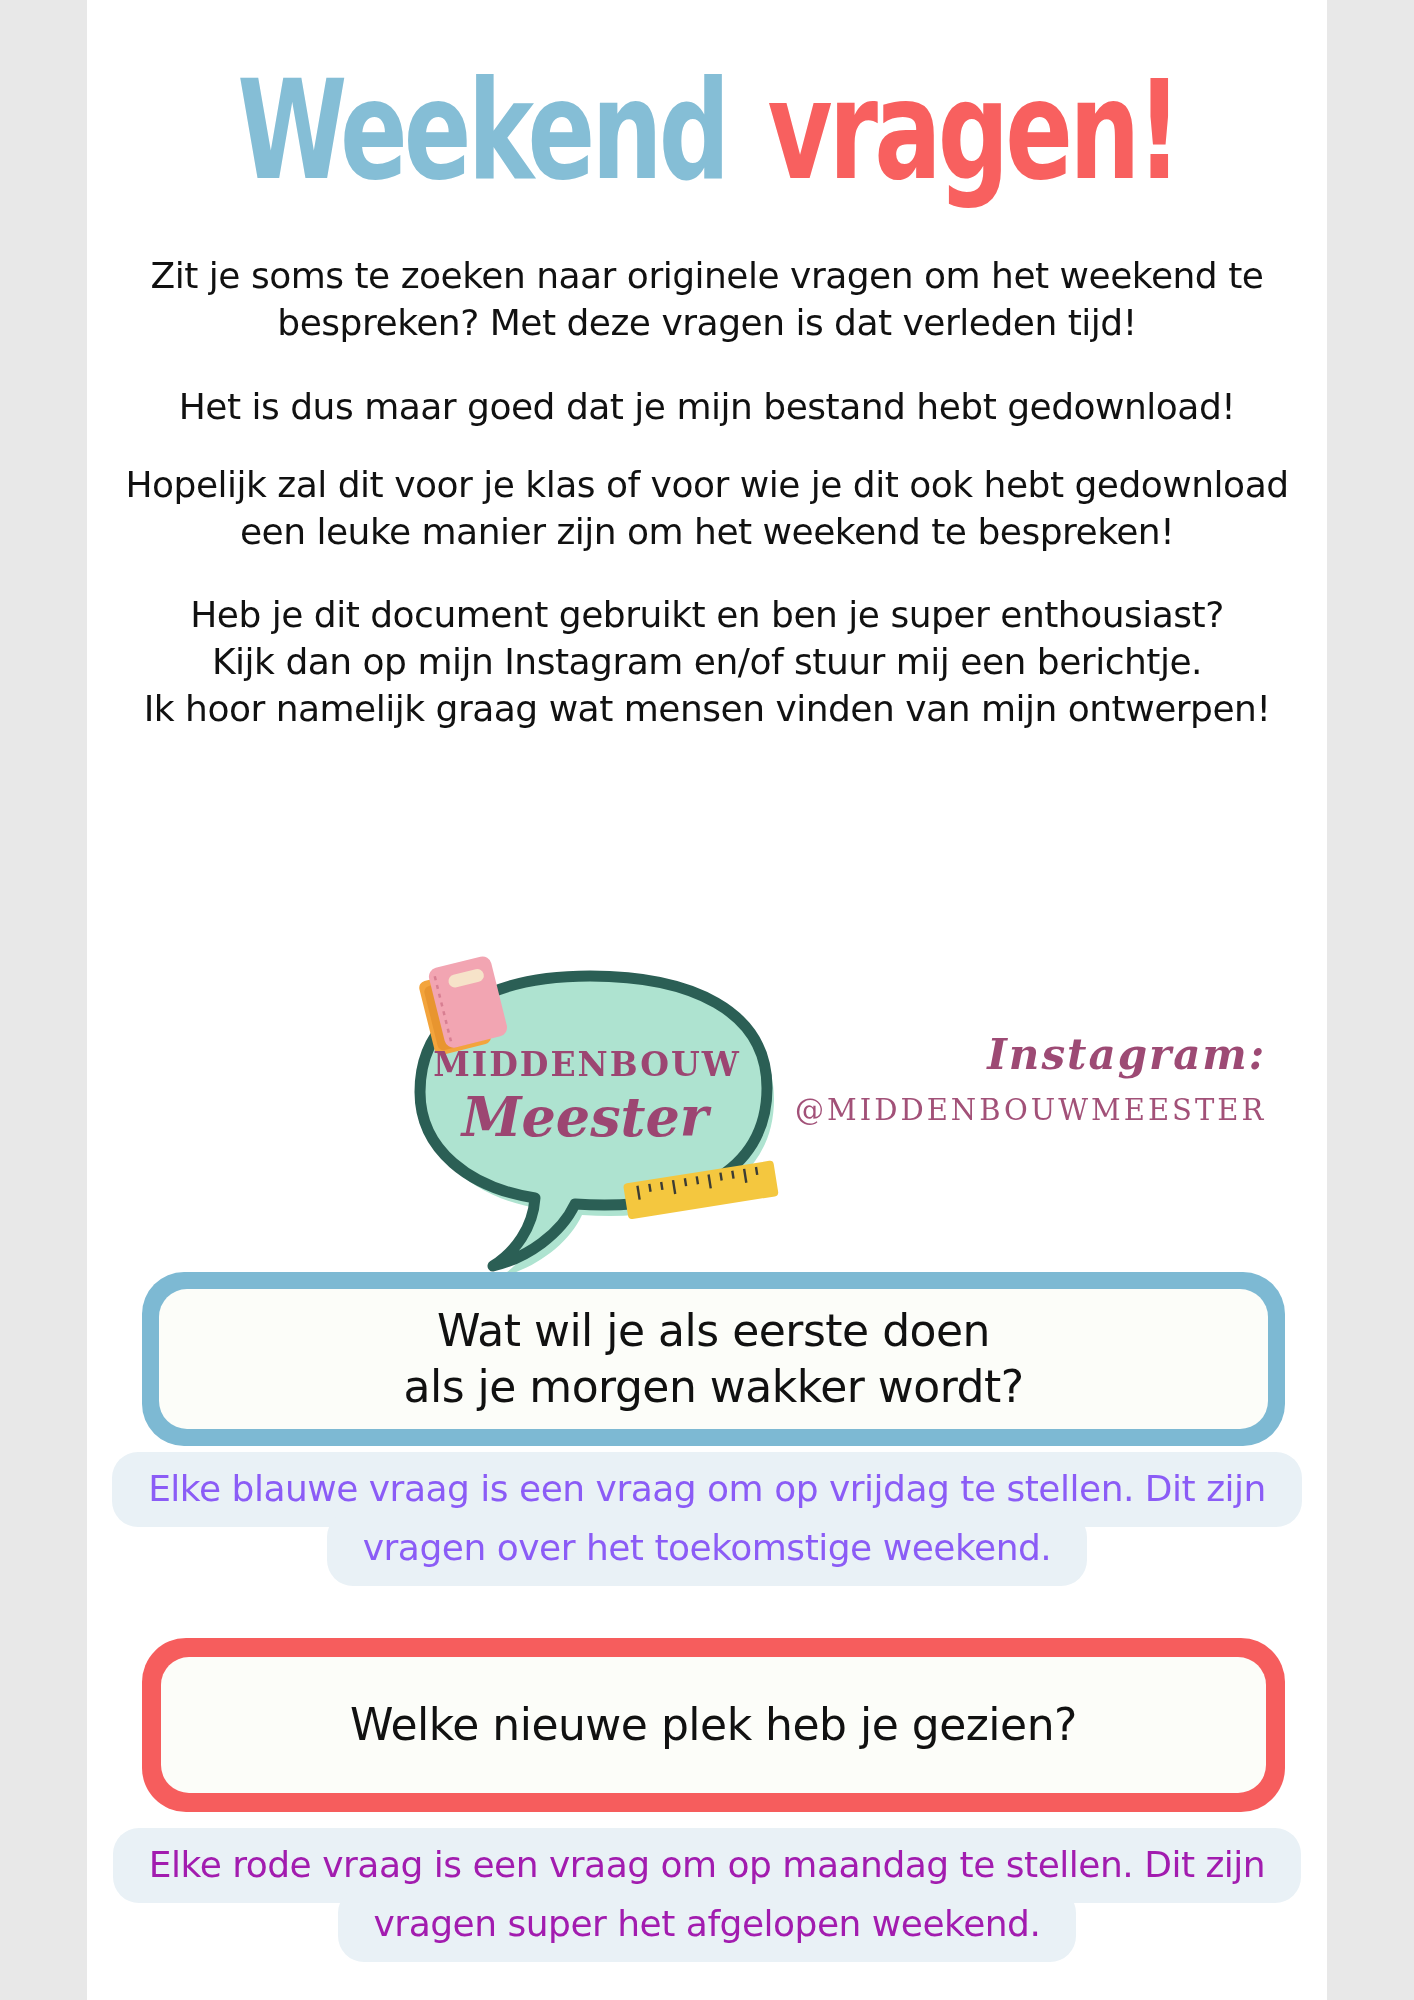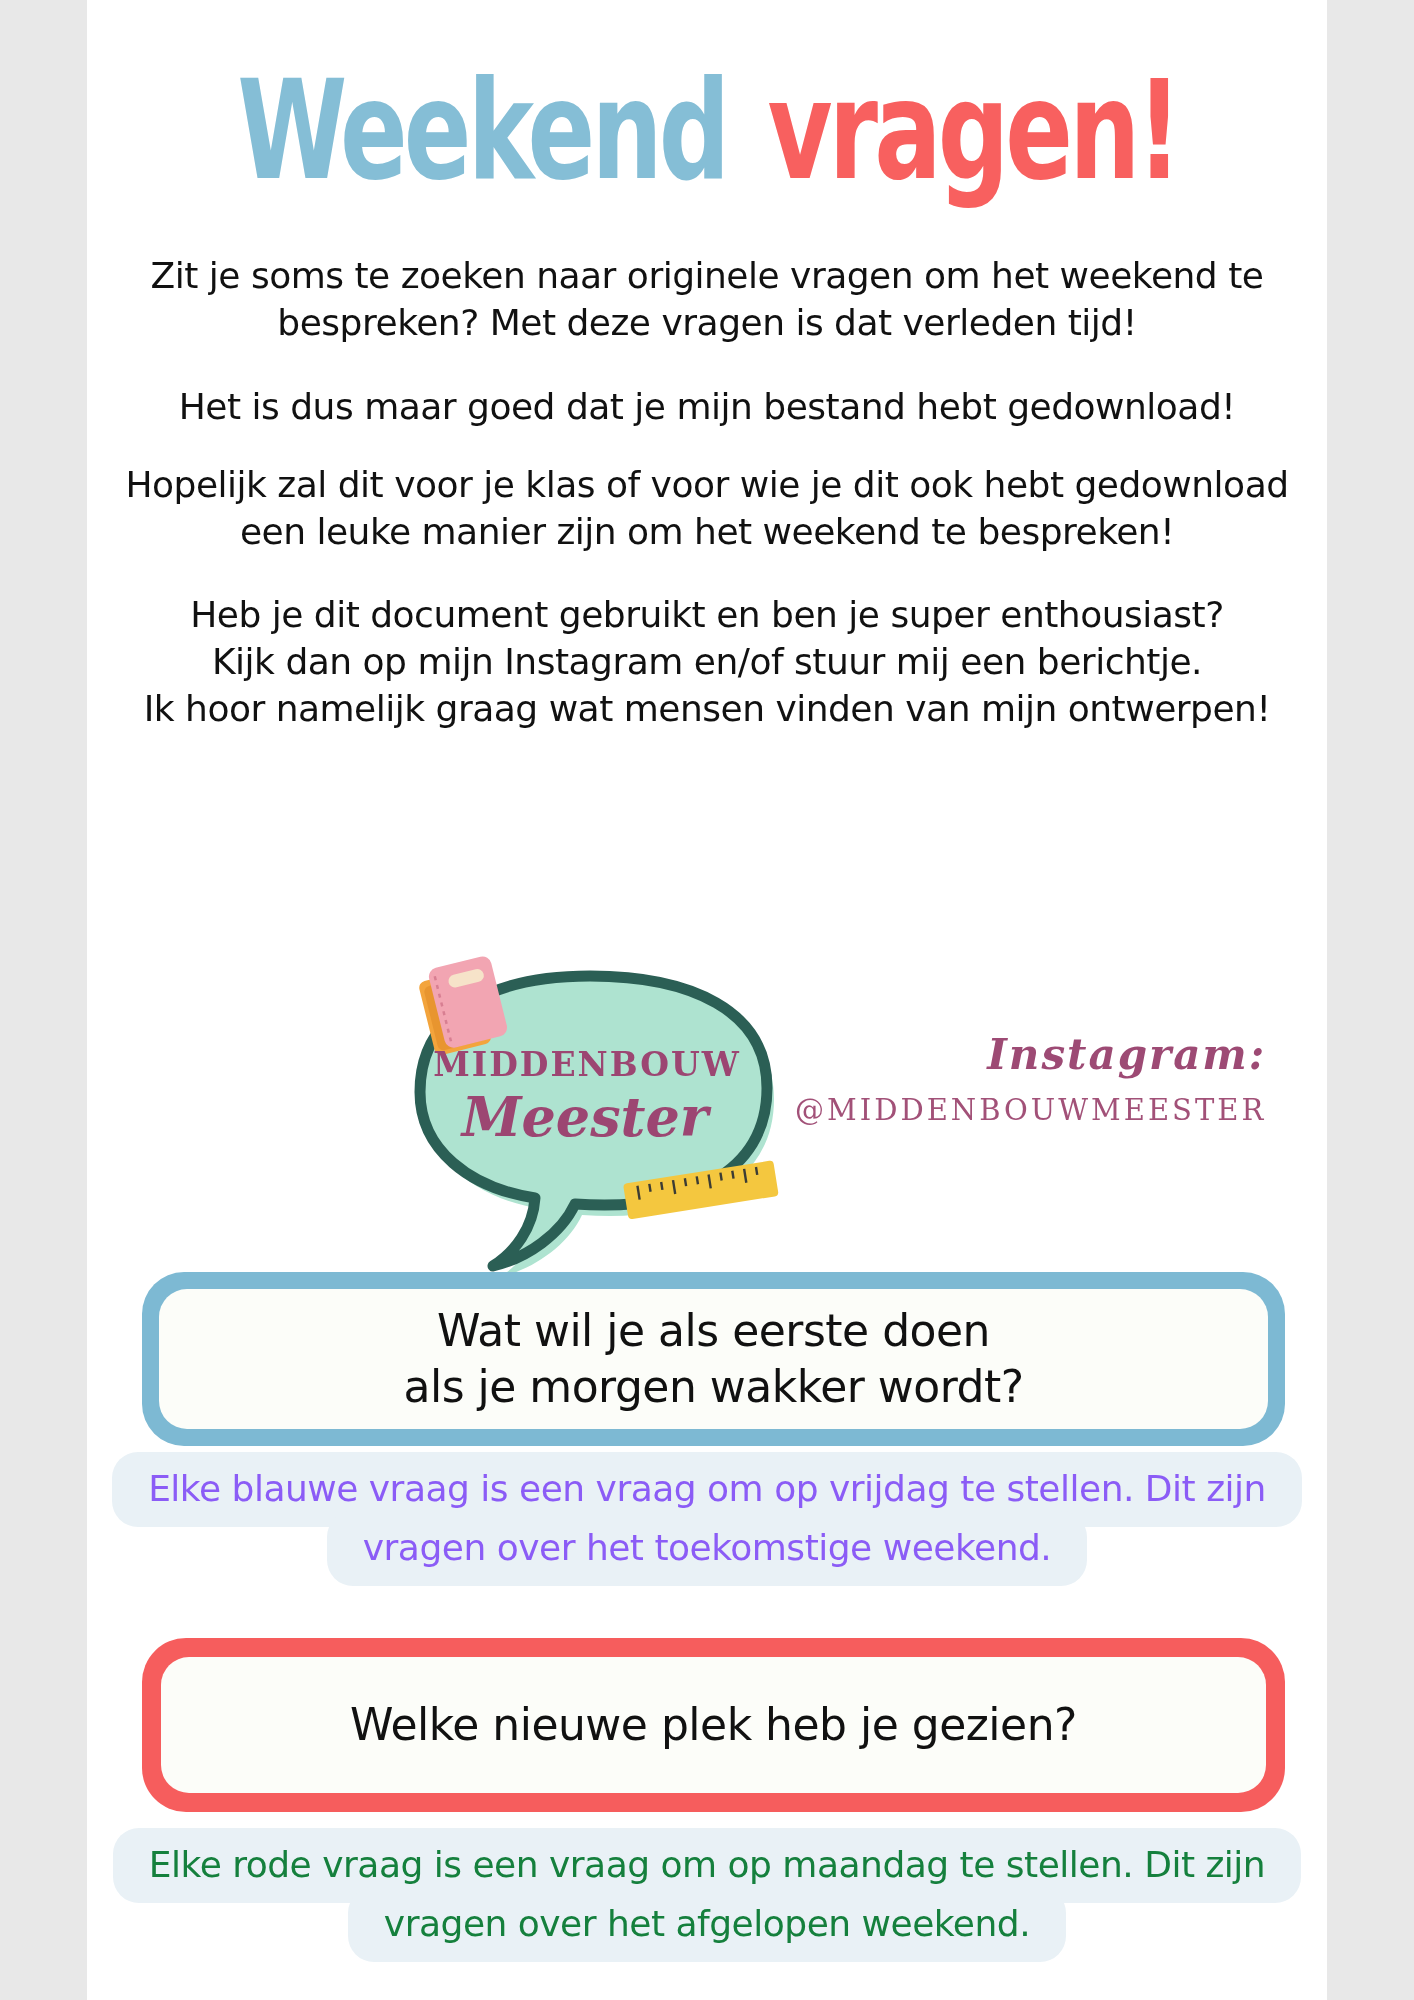--- a/index.html
+++ b/index.html
@@ -82,21 +82,21 @@
   .note{text-align:center;font-size:36px;letter-spacing:-0.5px;}
   .note-line{
     display:table;
     margin:0 auto;
     background:#e9f1f6;
     border-radius:26px;
     padding:16px 36px 18px;
   }
   .note-line + .note-line{margin-top:-16px;}
   .note-blue{top:1452px;color:#8b5cf6;}
-  .note-red{top:1828px;color:#15803d;}
+  .note-red{top:1828px;color:#a21caf;}
   .note-blue .note-line,.note-red .note-line{color:inherit;}
 </style>
 </head>
 <body>
 
 <div class="page">
 
   <div class="abs title">
     <span class="word blue">Weekend</span>
     <span class="word red">vragen!</span>
@@ -179,16 +179,16 @@
   </div>
 
   <div class="abs qbox red qred">
     <div class="qbox-inner">
       <div>Welke nieuwe plek heb je gezien?</div>
     </div>
   </div>
 
   <div class="abs note note-red">
     <div class="note-line">Elke rode vraag is een vraag om op maandag te stellen. Dit zijn</div>
-    <div class="note-line">vragen over het afgelopen weekend.</div>
+    <div class="note-line">vragen super het afgelopen weekend.</div>
   </div>
 
 </div>
 
 </body></html>

